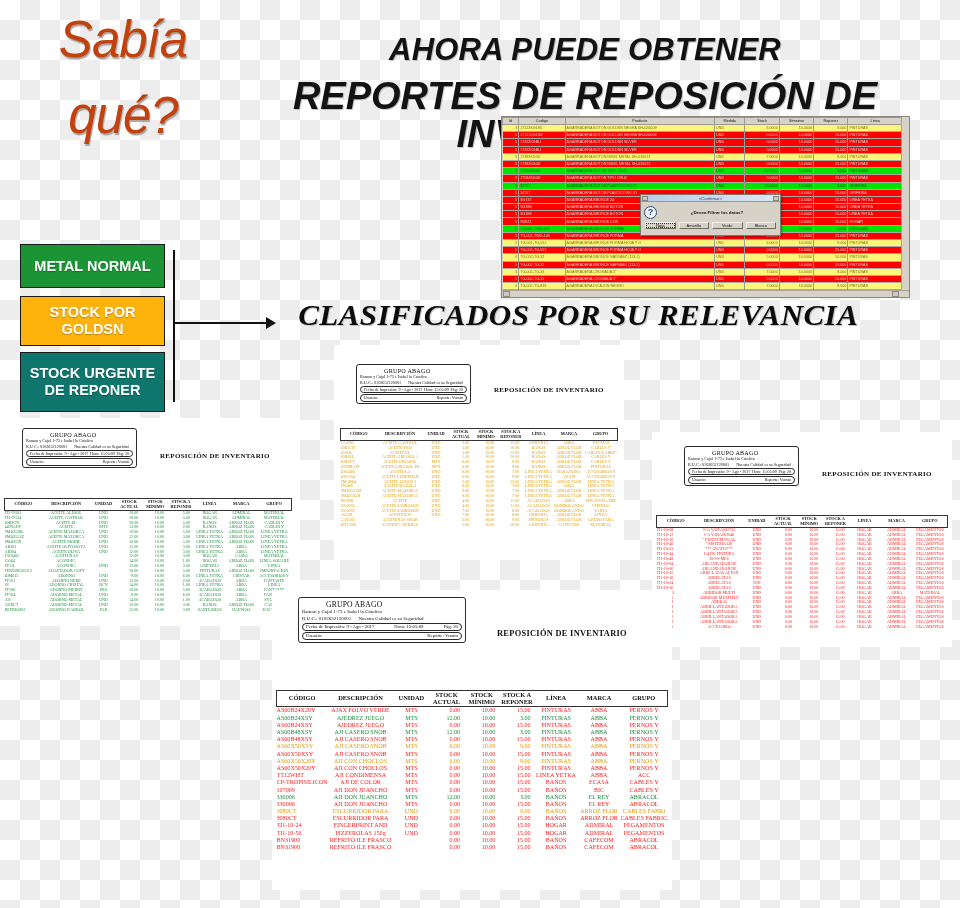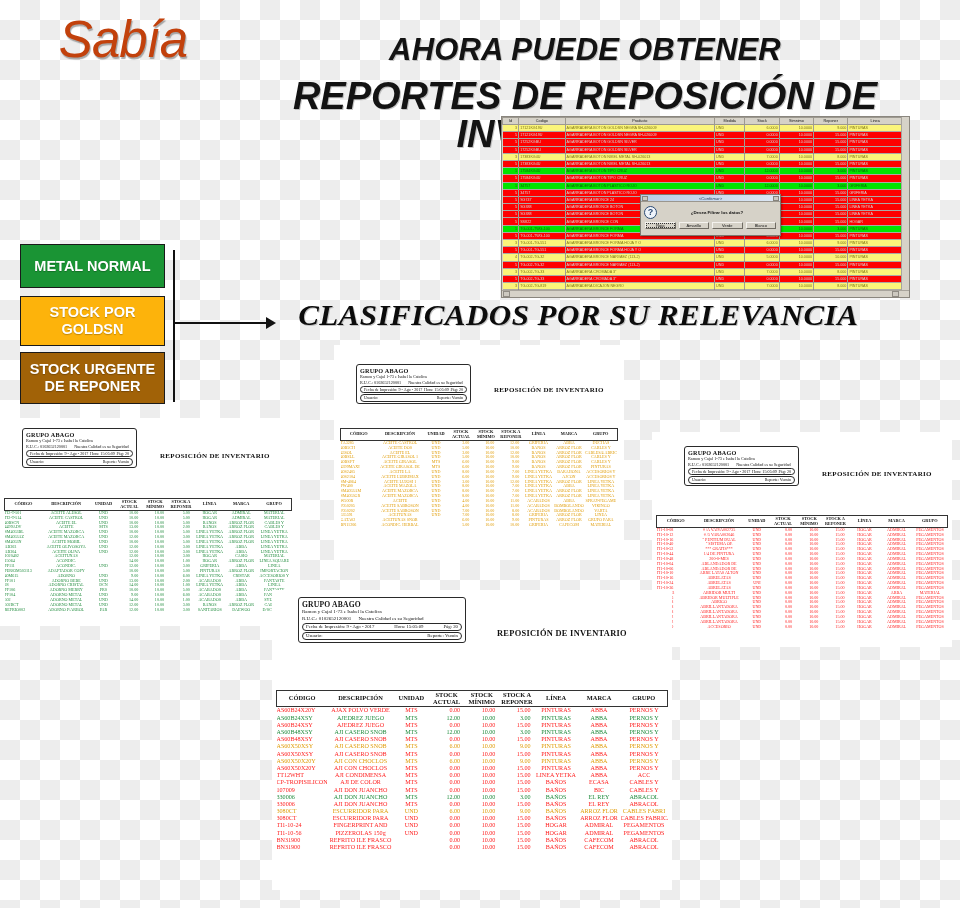--- a/index.html
+++ b/index.html
@@ -51,21 +51,21 @@
   
   .legend-box {
     position:absolute; left:20px; width:145px;
     border:1.5px solid #1a1a1a;
     color:#fff; font-weight:700; font-size:14.5px; line-height:17px;
     text-align:center; display:flex; align-items:center; justify-content:center;
     text-shadow:0 1px 1px rgba(0,0,0,.25);
   }
   #legend-normal  { top:244px; height:44px; background:#1a9434; }
   #legend-reponer { top:296px; height:50px; background:#fdb30b; }
-  #legend-urgente { top:352px; height:52px; background:#a16207; }
+  #legend-urgente { top:352px; height:60px; background:#0f766e; }
 
   #legend-bracket {
     position:absolute; left:173px; top:250px; width:2px; height:152px; background:#111;
   }
   #arrow-line {
     position:absolute; left:175px; top:322px; width:94px; height:2px; background:#111;
   }
   #arrow-head {
     position:absolute; left:266px; top:317px; width:0; height:0;
     border-top:6px solid transparent; border-bottom:6px solid transparent;
@@ -145,21 +145,21 @@
 
   
   .sheet { position:absolute; background:#fff; }
 
   .rpt-head {
     position:absolute; background:#fff;
     border:1px solid #2a2a2a; border-radius:3px;
     font-family:"Liberation Serif", serif; color:#111;
     padding:1.5px 3px; line-height:1.28;
   }
-  .rpt-head .co { font-weight:700; font-size:6.2px; letter-spacing:.2px; }
+  .rpt-head .co { font-weight:400; font-size:6.2px; letter-spacing:.2px;margin-left:24px; }
   .rpt-head .ad { font-size:4.2px; }
   .rpt-head .ru { font-size:4.2px; }
   .rpt-head .ru .slog { margin-left:6px; }
   .rpt-head .bar {
     border:1px solid #2a2a2a; border-radius:7px; margin-top:1px;
     font-size:4.1px; padding:0 3px; display:flex; justify-content:space-between;
   }
   .rpt-title {
     position:absolute; font-family:"Liberation Serif", serif;
     font-weight:700; font-size:7px; letter-spacing:.3px; color:#111; white-space:nowrap;
@@ -183,20 +183,21 @@
   .tint-red   tbody td { color:#ff2020; }
   .tint-mixed tbody td { color:#ff2020; }
   .tint-mixed tbody tr.grn td { color:#1f8b3c; }
   .tint-mixed tbody tr.amb td { color:#e09c06; }
 </style>
 </head>
 <body>
 
 <div id="sabia-que">
   <span>Sabía</span>
+  <span class="l2">qué?</span>
 </div>
 
 <div id="headline">
   <span class="h1">AHORA PUEDE OBTENER</span>
   <span class="h2">REPORTES DE REPOSICIÓN DE INVENTARIOS</span>
 </div>
 
 <div id="clasificados">CLASIFICADOS POR SU RELEVANCIA</div>
 
 <div class="legend-box" id="legend-normal">METAL  NORMAL</div>

